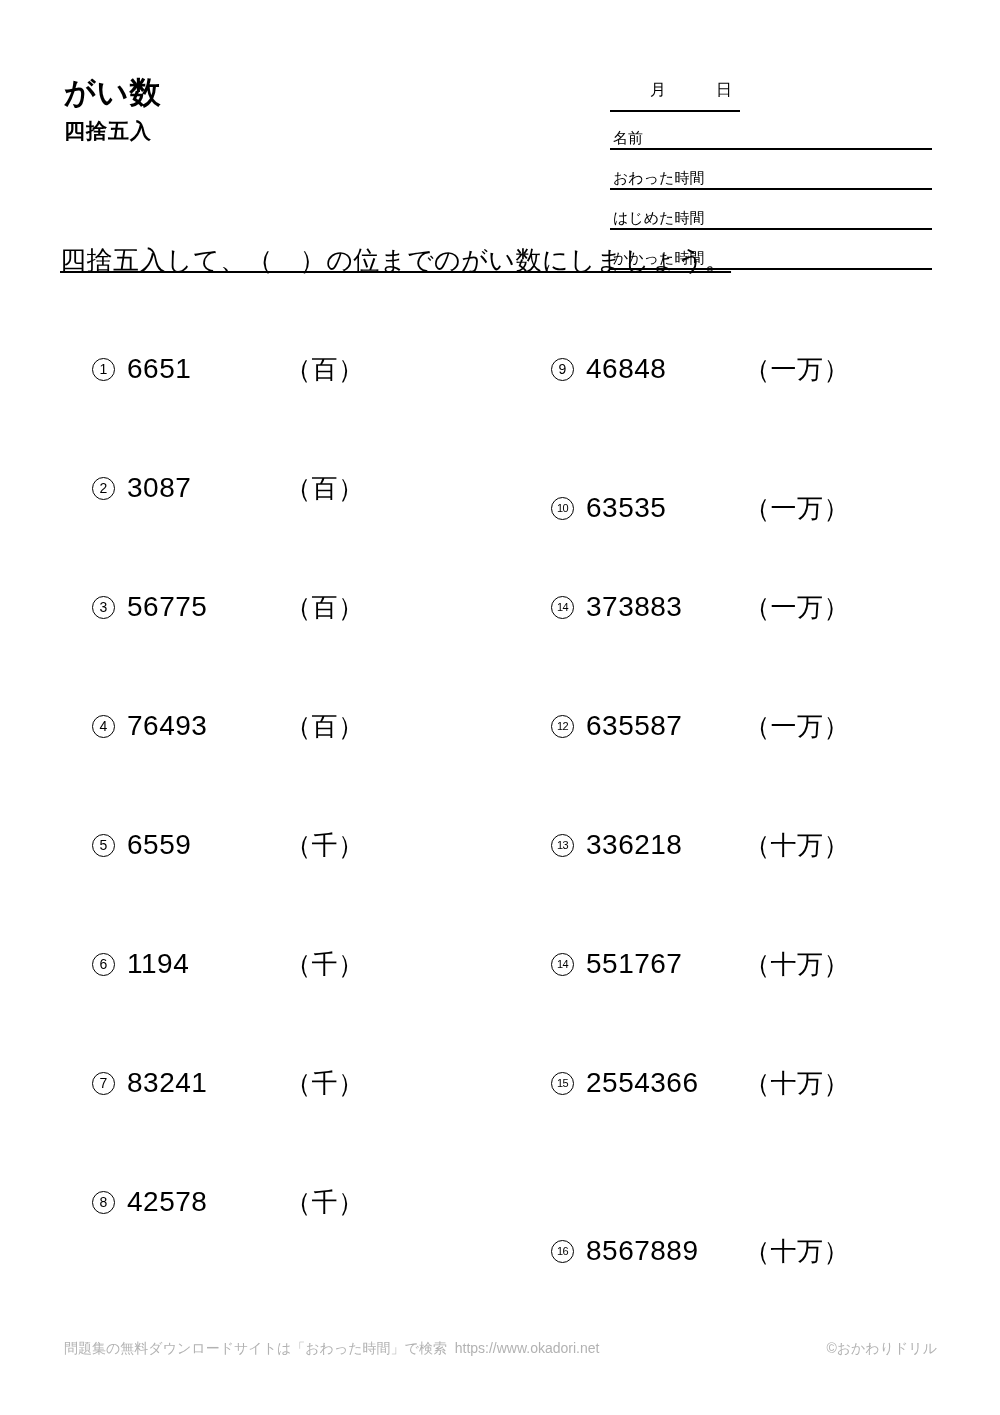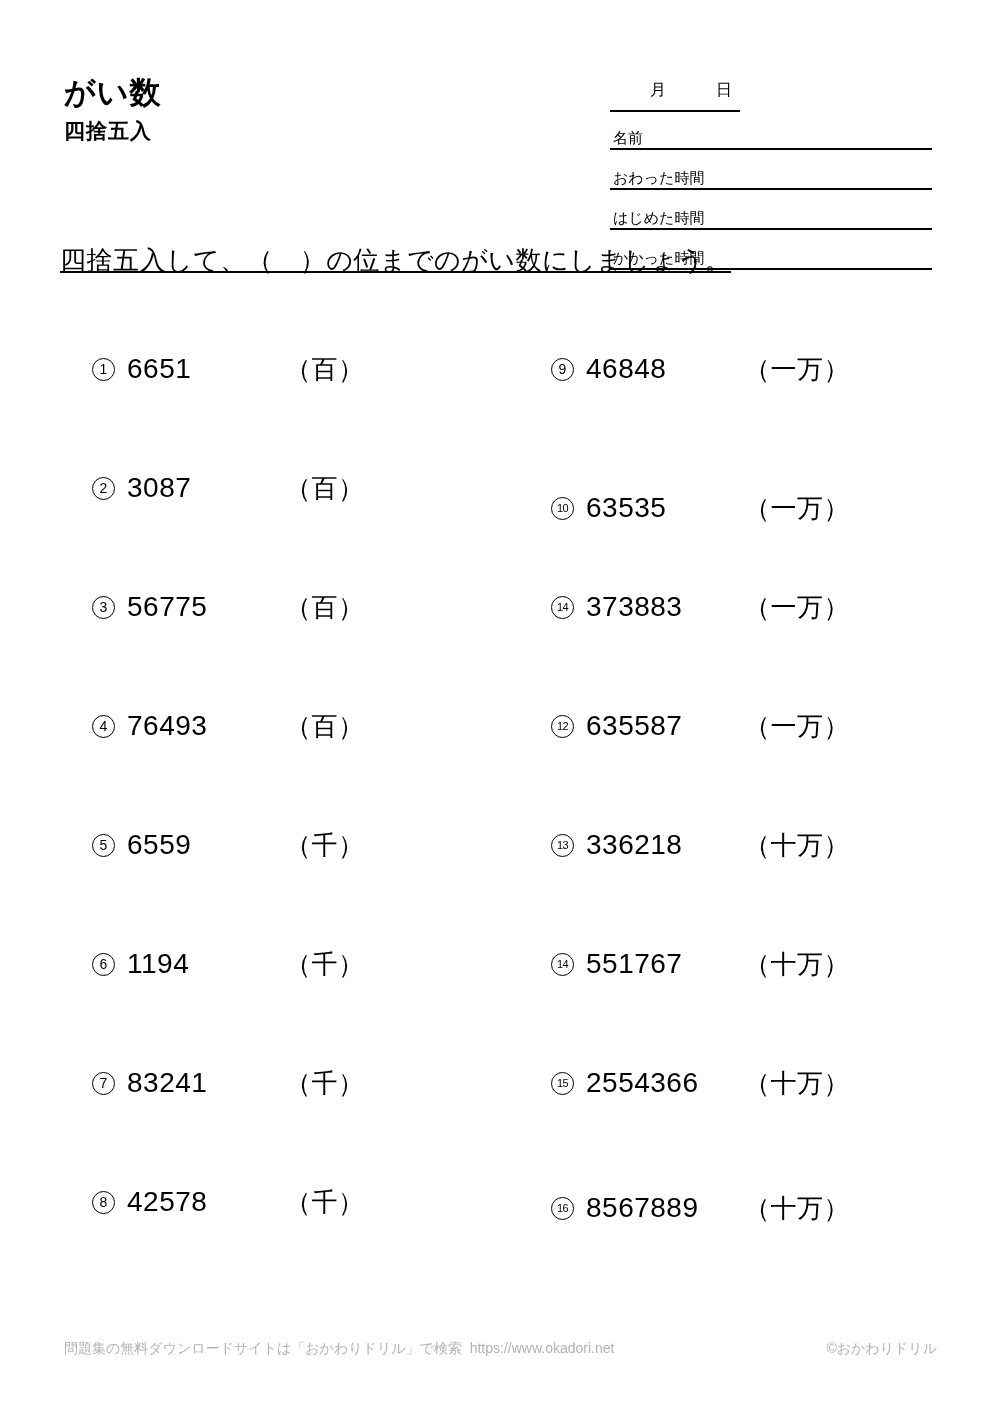--- a/index.html
+++ b/index.html
@@ -146,21 +146,21 @@
     <div class="problem-row" style="left: 551px; top: 948px;">
       <span class="pnum two">14</span>
       <span class="pval">551767</span>
       <span class="pplace">（十万）</span>
     </div>
     <div class="problem-row" style="left: 551px; top: 1067px;">
       <span class="pnum two">15</span>
       <span class="pval">2554366</span>
       <span class="pplace">（十万）</span>
     </div>
-    <div class="problem-row" style="left: 551px; top: 1192px;">
+    <div class="problem-row" style="left: 551px; top: 1235px;">
       <span class="pnum two">16</span>
       <span class="pval">8567889</span>
       <span class="pplace">（十万）</span>
     </div>
   </div>
 
-<div class="abs footer-left">問題集の無料ダウンロードサイトは「おかわりドリル」で検索  https://www.okadori.net</div>
+<div class="abs footer-left">問題集の無料ダウンロードサイトは「おわった時間」で検索  https://www.okadori.net</div>
 <div class="abs footer-right">©おかわりドリル</div>
 
 </body></html>

